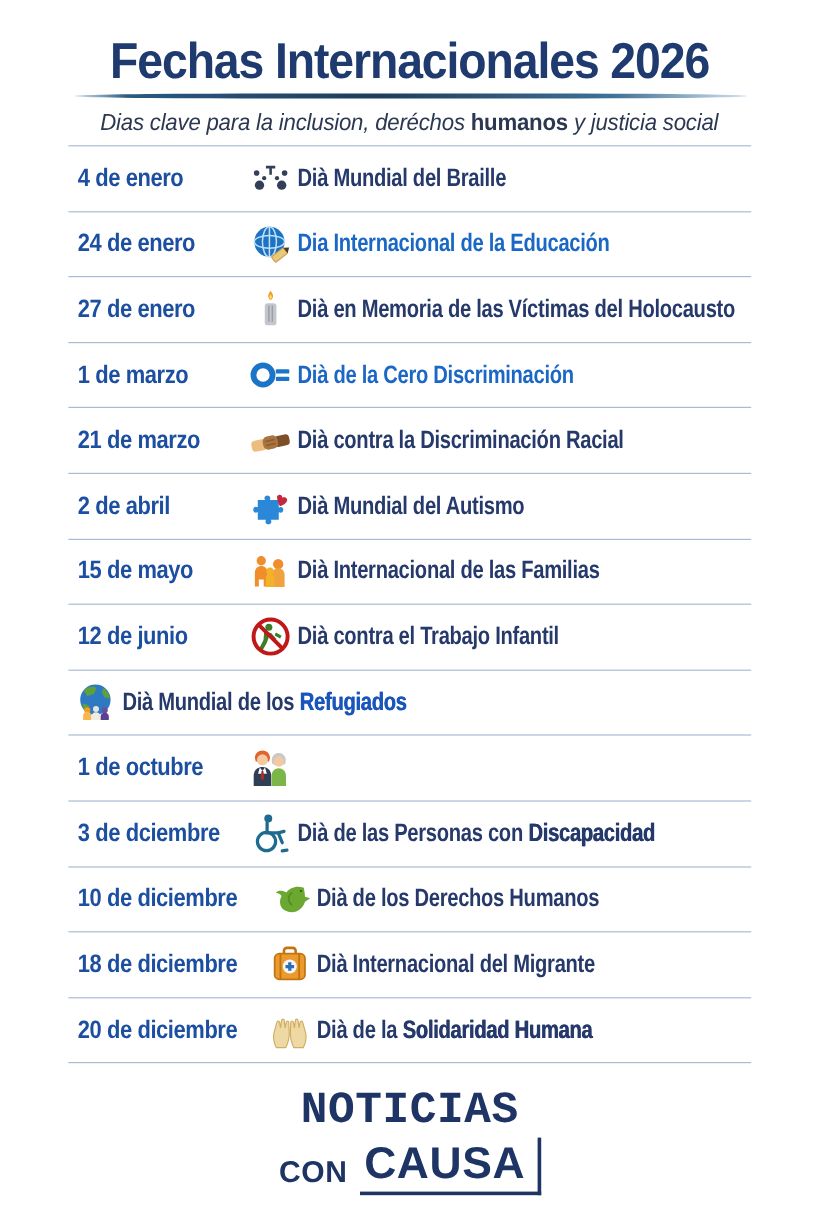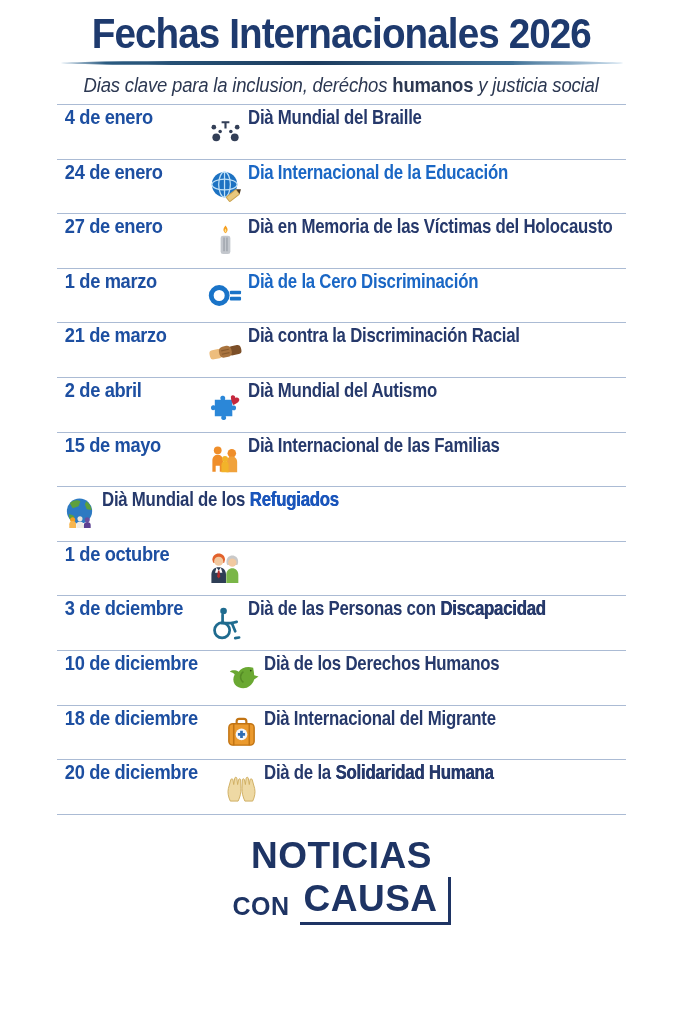--- a/index.html
+++ b/index.html
@@ -4,62 +4,62 @@
 <style>
   html,body { margin:0; padding:0; }
   body {
     width:683px; height:1024px; background:#ffffff;
     font-family:"Liberation Sans","DejaVu Sans",sans-serif;
     overflow:hidden;
   }
   .page { width:683px; height:1024px; position:relative; }
 
   
-  .header { padding-top:10px; text-align:center; }
+  .header { padding-top:27px; text-align:center; }
   .title {
     display:inline-block; white-space:nowrap;
     font-size:42px; font-weight:bold; color:#1e3a6e;
     letter-spacing:-1px; transform:scaleX(0.92); transform-origin:center;
   }
   .rule {
     height:4px; width:562px; margin:3px auto 9px auto;
     border-radius:50% / 100%;
     background:linear-gradient(90deg, rgba(110,160,200,.25) 0%, #2a5a80 8%, #1d3c5e 45%, #3f7096 80%, rgba(120,170,210,.35) 100%);
   }
   .subtitle {
     display:inline-block; white-space:nowrap;
     font-size:19.5px; font-style:italic; color:#2c3852;
     transform:scaleX(0.95); transform-origin:center; letter-spacing:-0.2px;
   }
   .sub-b { font-weight:bold; font-style:normal; }
 
   
   .list { margin:7px 57px 0 57px; border-top:1px solid #abbbd4; }
-  .row { display:flex; height:53.6px; border-bottom:1px solid #abbbd4; }
+  .row { display:flex; align-items:center; height:53.6px; border-bottom:1px solid #abbbd4; }
   .row-date { flex:0 0 146px; white-space:nowrap; overflow:visible; }
   .row-date > span {
     display:inline-block; padding-left:9px;
     font-size:21px; font-weight:bold; color:#1d4fa1;
     letter-spacing:-0.4px; transform:scaleX(0.87); transform-origin:left center;
   }
   .row-icon { flex:0 0 45px; display:flex; align-items:center; justify-content:center; }
   .row-icon svg { width:35px; height:35px; display:block; }
   .row-title { flex:1; white-space:nowrap; overflow:visible; }
   .row-title > span {
     display:inline-block;
     font-size:21px; font-weight:bold; color:#26396b;
     letter-spacing:-0.3px; transform:scaleX(0.80); transform-origin:left center;
   }
   .row-title.hl > span { color:#1a67c5; }
   .seg-b { text-shadow:0.6px 0 0 currentColor; }
   .seg-hl { color:#1a55bb; }
 
   
   .logo { margin-top:22px; text-align:center; color:#1e3464; }
-  .logo-l1 { font-size:37px; font-weight:bold; letter-spacing:0.5px; line-height:1; }
+  .logo-l1 { font-size:37px; font-weight:bold; letter-spacing:0.5px; line-height:1;font-family:Liberation Mono, monospace; }
   .logo-l2 { display:flex; justify-content:center; align-items:flex-end; margin-top:3px; }
   .logo-con { font-size:25px; font-weight:bold; margin-right:8px; padding-bottom:4px; letter-spacing:0.5px; }
   .bracket { border-right:3.5px solid #1e3464; border-bottom:3.5px solid #1e3464; padding:3px 10px 5px 4px; margin-left:2px; }
   .logo-causa { font-size:37px; font-weight:bold; line-height:1; letter-spacing:0.5px; }
 </style>
 </head>
 <body>
 
 <div class="page">
 
@@ -162,20 +162,35 @@
               <circle cx="10" cy="8.5" r="4"></circle>
               <path d="M4.5 30.5V19c0-4 2.7-6 5.5-6s5.5 2 5.5 6v11.5h-3.4v-6h-4.2v6z"></path>
               <circle cx="24.5" cy="11.5" r="4.4"></circle>
             </g>
             <path d="M19 31V21c0-4 2.5-6 5.5-6s5.5 2 5.5 6v10z" fill="#f0a23c"></path>
             <circle cx="17.5" cy="17.5" r="3.1" fill="#f2b32a"></circle>
             <path d="M13.8 31v-7c0-3 1.8-4.4 3.7-4.4s3.7 1.4 3.7 4.4v7z" fill="#f2b32a"></path>
           </svg>
         </div>
         <div class="row-title"><span><span>Dià Internacional de las Familias</span></span></div>
+      </div>
+      <div class="row">
+        <div class="row-date"><span>12 de junio</span></div>
+        <div class="row-icon">
+          <svg viewBox="0 0 36 36">
+            <g fill="#3c7d2c">
+              <circle cx="16.5" cy="10" r="3"></circle>
+              <path d="M12.5 14l6 1 4.5 5-2 2-4.3-4-2 5.5-4 7-2.8-1.6 4-7.9 .6-7z"></path>
+              <path d="M22.5 14.5l5 2.8-1.4 2.4-4.6-2.7z"></path>
+            </g>
+            <circle cx="18" cy="18" r="14.6" fill="none" stroke="#c01818" stroke-width="3.4"></circle>
+            <path d="M7.7 7.7L28.3 28.3" stroke="#c01818" stroke-width="3.4"></path>
+          </svg>
+        </div>
+        <div class="row-title"><span><span>Dià contra el Trabajo Infantil</span></span></div>
       </div>
       <div class="row">
         <div class="row-icon">
           <svg viewBox="0 0 36 36">
             <circle cx="18" cy="15.5" r="13" fill="#2d7ac2"></circle>
             <path d="M8 7.5c3-3 8-4 11-2l-2 5-6 2zM25 5.5c3 2 5 5 5.5 9l-5-1-2-5zM7 18.5c2 1 5 1 6 3l-4 4c-1.5-2-2-4.5-2-7z" fill="#5ea03c"></path>
             <circle cx="11" cy="24.5" r="2.6" fill="#f59d1e"></circle>
             <path d="M7.5 33v-4c0-2 1.5-3.2 3.5-3.2s3.5 1.2 3.5 3.2v4z" fill="#f7b64f"></path>
             <circle cx="18.5" cy="23.5" r="2.6" fill="#e8e4da"></circle>
             <path d="M15 33v-3.6c0-2 1.5-3.1 3.5-3.1s3.5 1.1 3.5 3.1V33z" fill="#efece4"></path>

